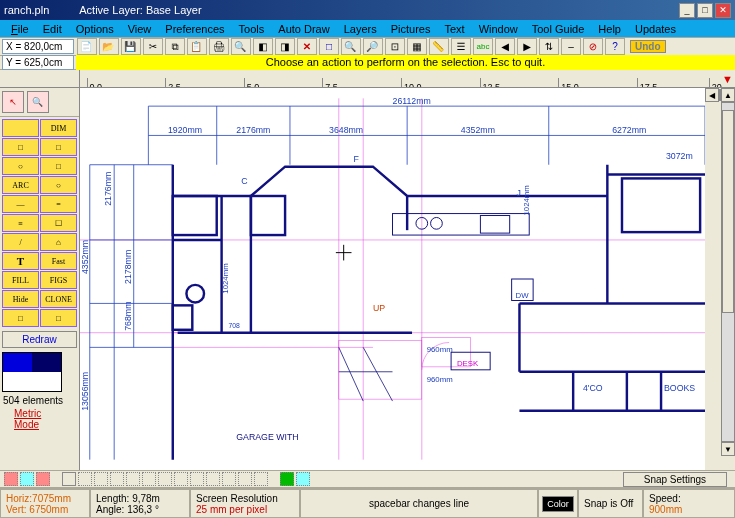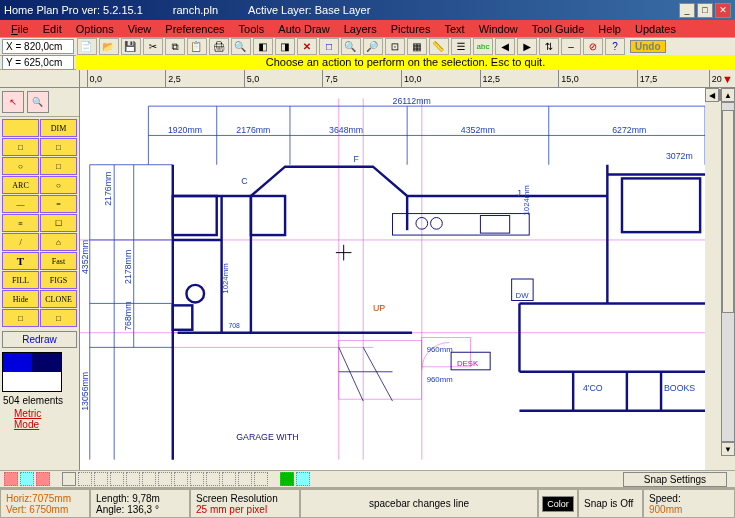--- a/index.html
+++ b/index.html
@@ -2,32 +2,32 @@
 <html><head>
 <meta charset="utf-8">
 <style>
 * { margin: 0; padding: 0; box-sizing: border-box; font-family: Tahoma, Arial, sans-serif; }
 body { width: 735px; height: 518px; overflow: hidden; background: #ece9d8; display: flex; flex-direction: column; font-size: 11px; }
 .titlebar { background: linear-gradient(to right, #0a246a, #3a6ea5); color: #fff; height: 20px; display: flex; align-items: center; padding: 0 4px; font-size: 11px; }
 .titlebar .title-text { flex: 1; display: flex; gap: 30px; }
 .titlebar .win-btns { display: flex; gap: 2px; }
 .titlebar .win-btn { width: 16px; height: 15px; background: #ece9d8; border: 1px solid #888; display: flex; align-items: center; justify-content: center; font-size: 9px; cursor: pointer; color: #000; }
 .titlebar .win-btn.close { background: #e04343; color: #fff; }
-.menubar { background: #ef4444; height: 18px; display: flex; align-items: center; padding: 0 4px; border-bottom: 1px solid #aca899; }
+.menubar { background: #0ea5e9; height: 18px; display: flex; align-items: center; padding: 0 4px; border-bottom: 1px solid #aca899; }
 .menubar .menu-item { padding: 1px 7px; cursor: pointer; font-size: 11px; }
 .menubar .menu-item u { text-decoration: underline; }
 .coord-toolbar { height: 18px; display: flex; align-items: center; border-bottom: 1px solid #aca899; }
 .coord-toolbar .coord-box { background: #fff; border: 1px solid #7f9db9; width: 72px; height: 15px; margin: 0 2px; padding: 0 3px; font-size: 10px; display: flex; align-items: center; }
 .coord-toolbar .tb-btn { width: 20px; height: 17px; border: 1px solid #aca899; background: #ece9d8; margin: 0 1px; display: flex; align-items: center; justify-content: center; cursor: pointer; font-size: 10px; }
 .coord-toolbar .undo-btn { background: #ffcc00; color: #708090; font-weight: bold; padding: 0 4px; border: 1px solid #888; margin-left: 4px; font-size: 10px; }
 .action-banner { background: #ffff00; color: #000; height: 16px; display: flex; align-items: center; justify-content: center; font-size: 11px; font-weight: normal; border-bottom: 1px solid #aca899; }
 .ruler-row { height: 18px; display: flex; background: #ece9d8; border-bottom: 1px solid #888; }
 .ruler-corner { width: 80px; border-right: 1px solid #888; }
 .ruler-h { flex: 1; position: relative; font-size: 9px; overflow: hidden; }
-.ruler-h .tick { position: absolute; top: 0; height: 100%; border-left: 1px solid #888; padding-left: 2px; display: flex; align-items: center; }
+.ruler-h .tick { position: absolute; top: 8px; height: 100%; border-left: 1px solid #888; padding-left: 2px; display: flex; align-items: center; }
 .red-arrow { position:absolute; right:2px; top:3px; color:#d00; font-size:11px;}
 .main-area { flex: 1; display: flex; overflow: hidden; }
 .left-panel { width: 80px; background: #ece9d8; border-right: 1px solid #888; display: flex; flex-direction: column; font-size: 9px; }
 .lp-coord { padding: 3px 2px; display: flex; gap: 3px; align-items: center; border-bottom: 1px solid #aca899; }
 .lp-coord .lp-ico { width: 22px; height: 22px; border: 1px solid #888; background: #fdd; display:flex; align-items:center; justify-content:center; font-size:9px; color:#c00;}
 .tool-grid { display: grid; grid-template-columns: 1fr 1fr; gap: 1px; padding: 2px; }
 .tool-grid .tool { height: 18px; border: 1px solid #8b5cf6; background: #fde047; display: flex; align-items: center; justify-content: center; font-size: 8px; cursor: pointer; overflow:hidden;font-family:Liberation Serif, serif; }
 .redraw-btn { margin: 2px; border: 1px solid #888; background: #ece9d8; color: #00d; text-align: center; padding: 2px 0; font-size: 10px; cursor: pointer; }
 .colorbox { margin: 2px; display: grid; grid-template-columns: 1fr 1fr; grid-template-rows: 1fr 1fr; width: 60px; height: 40px; border: 1px solid #000; }
 .colorbox div:nth-child(1){background:#0000dd;} .colorbox div:nth-child(2){background:#000066;} .colorbox div:nth-child(3){background:#fff;} .colorbox div:nth-child(4){background:#fff;}
@@ -53,21 +53,20 @@
 .statusbar .sb-cell { border: 1px solid #aca899; padding: 1px 5px; display: flex; flex-direction: column; justify-content: center; }
 .sb-orange { color: #d86000; }
 .sb-red { color: #c00; }
 .sb-btn-color { background: #000; color: #fff; padding: 2px 4px; border: 1px solid #888; cursor: pointer; font-size:9px;}
 </style>
 </head>
 <body>
 
 <div class="titlebar">
   <div class="title-text">
-    <span>Home Plan Pro ver: 5.2.15.1</span>
     <span>ranch.pln</span>
     <span>Active Layer: Base Layer</span>
   </div>
   <div class="win-btns">
     <div class="win-btn">_</div>
     <div class="win-btn">□</div>
     <div class="win-btn close">✕</div>
   </div>
 </div>
 

